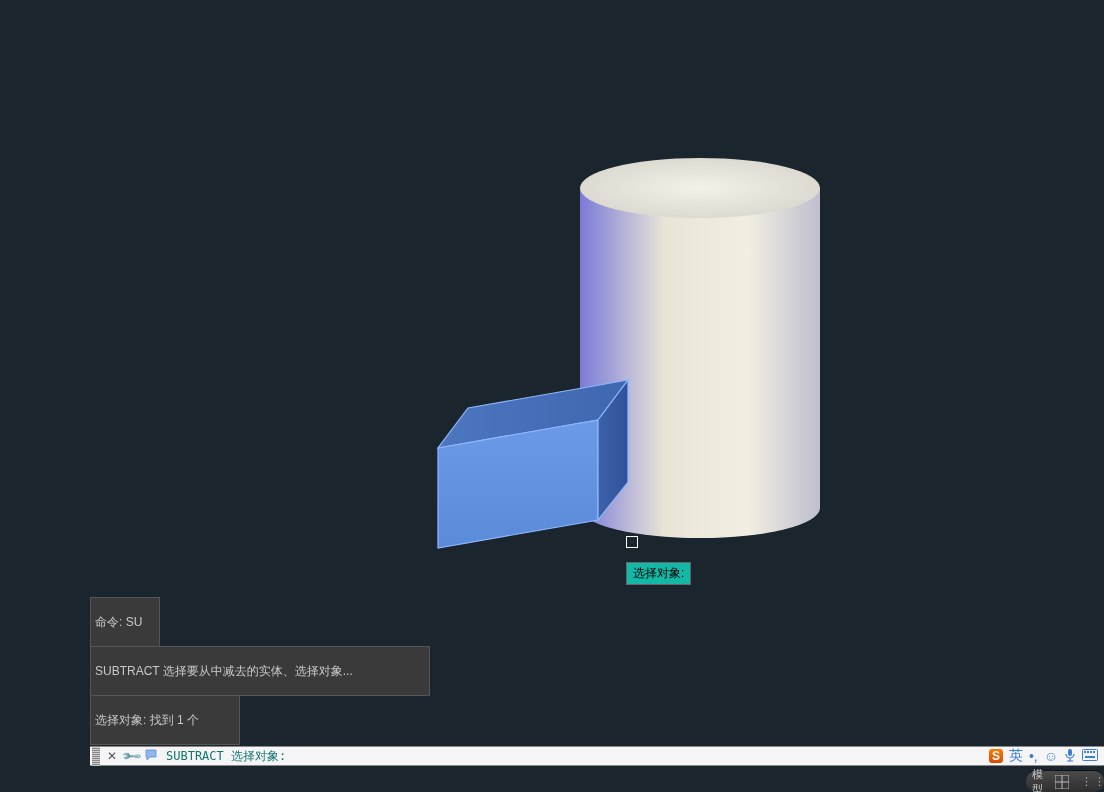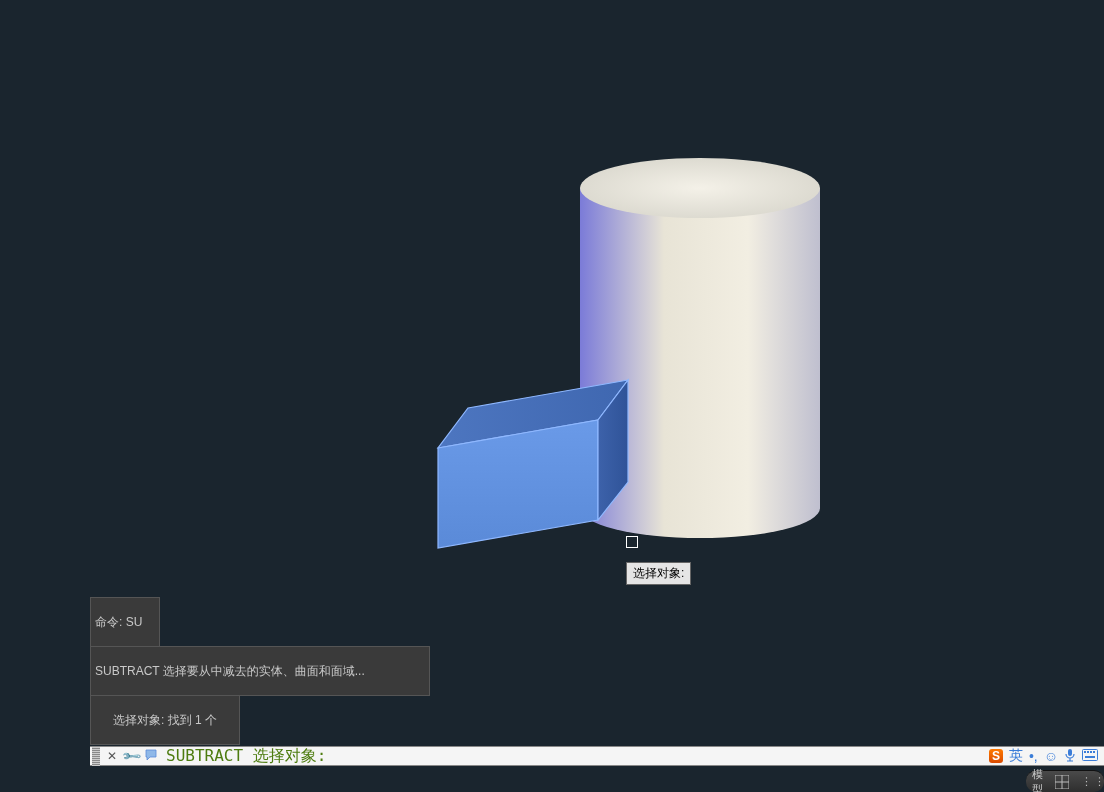--- a/index.html
+++ b/index.html
@@ -20,21 +20,21 @@
   
   .cursor-box {
     position: absolute;
     width: 12px; height: 12px;
     border: 1px solid #fff;
     left: 626px; top: 536px;
   }
   .tooltip {
     position: absolute;
     left: 626px; top: 562px;
-    background: #e5e5e5;
+    background: #14b8a6;
     color: #000;
     padding: 2px 6px;
     border: 1px solid #666;
   }
   
   .cmd-history {
     position: absolute;
     left: 90px;
     bottom: 48px;
     color: #c8c8c8;
@@ -42,21 +42,21 @@
   }
   .cmd-history .line {
     background: #3a3a3a;
     border: 1px solid #555;
     padding: 16px 4px;
     margin-bottom: -1px;
     display: inline-block;
     min-width: 340px;
   }
   .cmd-history .line.short { min-width: 70px; }
-  .cmd-history .line.med { min-width: 150px; text-align: center; }
+  .cmd-history .line.med { min-width: 150px; }
   
   .cmd-bar {
     position: absolute;
     left: 90px; right: 0; bottom: 26px;
     height: 20px;
     background: #f5f5f5;
     display: flex;
     align-items: center;
     border-top: 1px solid #888;
     border-bottom: 1px solid #888;
@@ -70,24 +70,24 @@
     width: 16px; height: 16px;
     margin: 0 2px;
     display: flex; align-items: center; justify-content: center;
     color: #555;
     cursor: pointer;
   }
   .cmd-bar .wrench { transform: rotate(-45deg); font-size: 13px;}
   .cmd-bar .chat-icon svg { width: 16px; height: 16px;}
   .cmd-bar .input {
     flex: 1;
-    color: #4d7c0f;
+    color: #0f766e;
     font-family: Consolas, monospace;
     padding-left: 4px;
-    font-size: 16px;
+    font-size: 12px;
   }
   .cmd-bar .ime {
     display: flex; align-items: center; gap: 6px; padding: 0 6px;
     color: #3b7dd8;
     font-size: 14px;
   }
   .cmd-bar .ime .s-badge {
     background: linear-gradient(#ff7a00,#d94a00);
     color:#fff; border-radius:3px; padding:0 3px; font-weight:bold; font-size:12px;
   }
@@ -150,21 +150,21 @@
 
     <polygon points="170,50 200,10 200,112 170,150" fill="url(#boxSide)" stroke="#8fb8ff" stroke-width="1.2"></polygon>
   </svg>
 
   <div class="cursor-box"></div>
   <div class="tooltip">选择对象:</div>
 </div>
 
 <div class="cmd-history">
   <div><span class="line short">命令: SU</span></div>
-  <div><span class="line">SUBTRACT 选择要从中减去的实体、曲面和面域...</span></div>
+  <div><span class="line">SUBTRACT 选择要从中减去的实体、选择对象...</span></div>
   <div><span class="line med">选择对象: 找到 1 个</span></div>
 </div>
 
 <div class="cmd-bar">
   <div class="grip"></div>
   <div class="btn">✕</div>
   <div class="btn wrench">🔧</div>
   <div class="btn chat-icon">
     <svg viewBox="0 0 16 16">
         <path d="M2 2h10v7H6l-3 3V9H2z" fill="#8fb8e8" stroke="#5a8ad8" stroke-width="0.8"></path>

